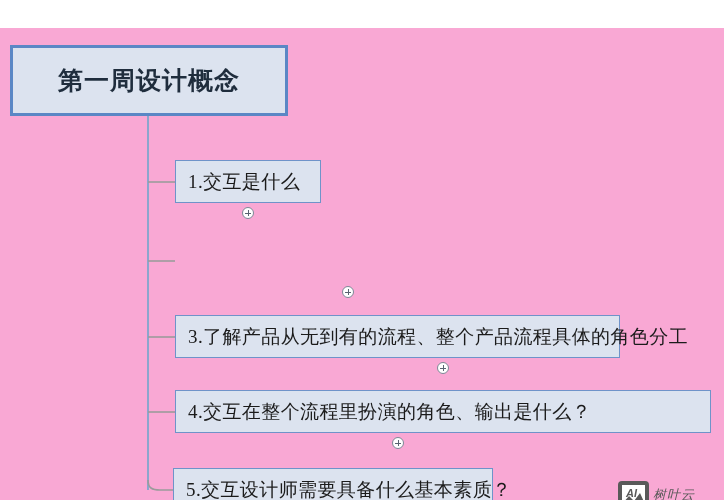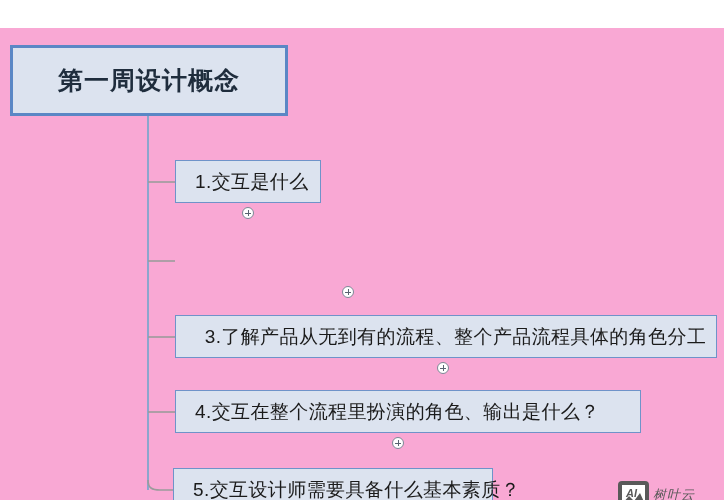--- a/index.html
+++ b/index.html
@@ -47,30 +47,31 @@
     justify-content: center;
   }
   .node-root .node-text {
     font-size: 25px;
     font-weight: bold;
     letter-spacing: 1px;
     color: #1f2d3d;
   }
   .node-child {
     height: 43px;
-    padding-left: 19px;
+    padding-left: 12px;
+    font-family: Liberation Serif, serif;
   }
   .node-child .node-text {
     font-size: 19px;
     letter-spacing: 0.4px;
   }
   .node-1 { left: 175px; top: 132px; width: 146px; }
   .node-2 { left: 175px; top: 211px; width: 347px; }
-  .node-3 { left: 175px; top: 287px; width: 542px; justify-content: center; }
-  .node-4 { left: 175px; top: 362px; width: 466px; }
+  .node-3 { left: 175px; top: 287px; width: 445px; }
+  .node-4 { left: 175px; top: 362px; width: 536px; }
   .node-5 { left: 173px; top: 440px; width: 320px; }
 
   .expander {
     position: absolute;
     width: 12px;
     height: 12px;
     border-radius: 50%;
     border: 1px solid #7e8896;
     background: #ffffff;
     box-sizing: border-box;

